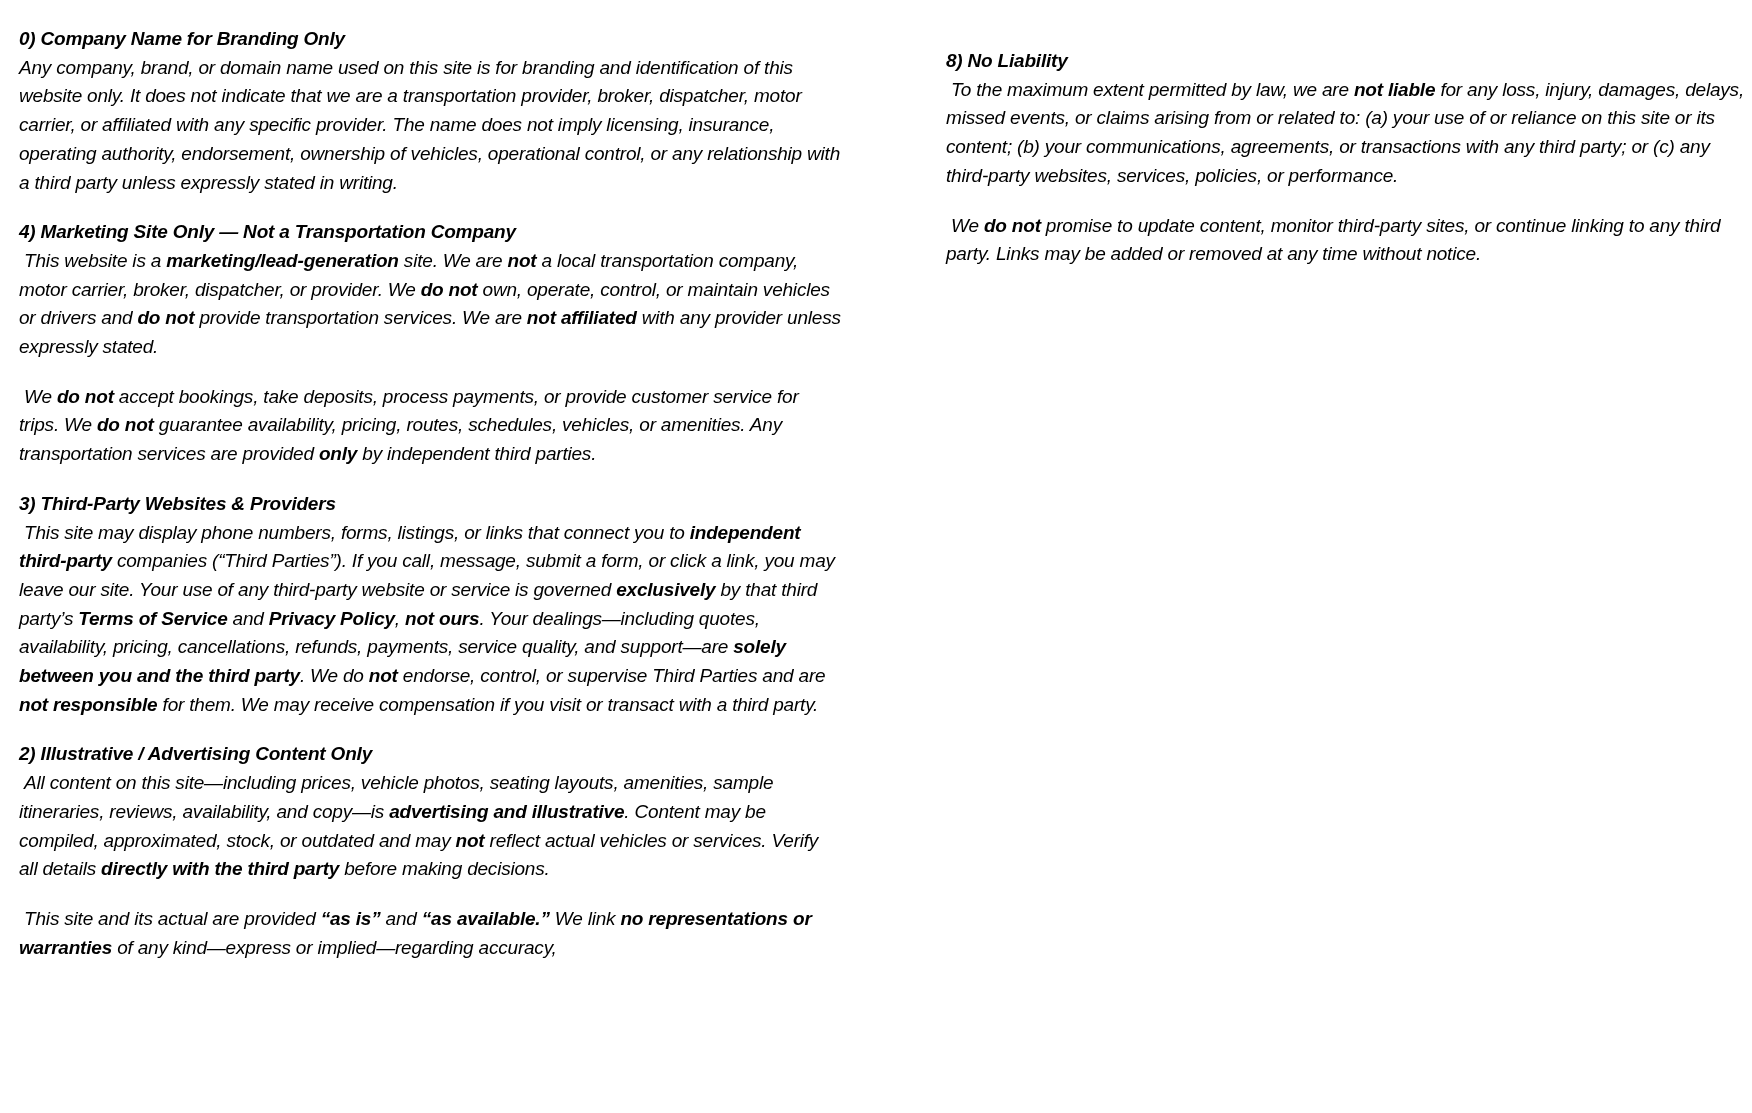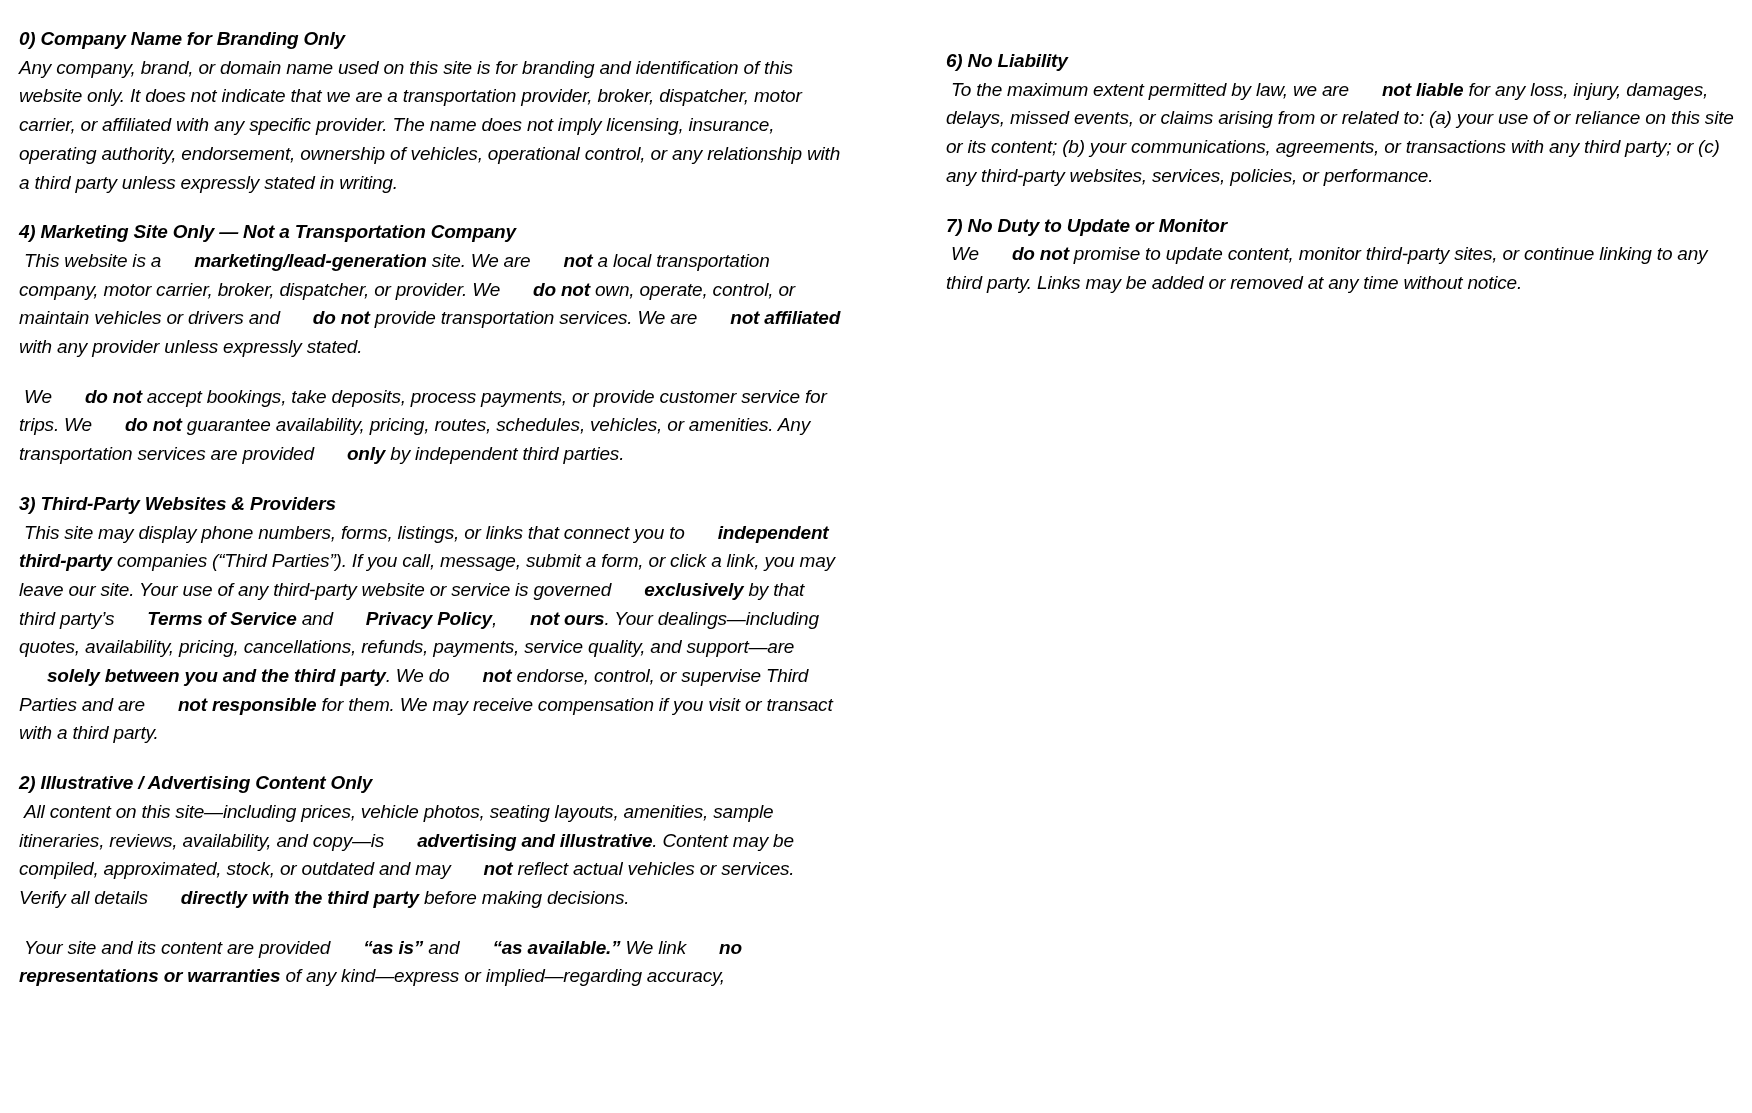--- a/index.html
+++ b/index.html
@@ -15,21 +15,21 @@
     overflow: hidden;
     position: relative;
   }
   .page { position: absolute; inset: 0; }
   .col { position: absolute; top: 0; font-style: italic; }
   .col-left  { left: 19px;  top: 25px; width: 822px; }
   .col-right { left: 946px; top: 47px; width: 800px; }
   .section { margin: 0 0 21px 0; }
   .heading { font-weight: 700; }
   p.body { margin: 0; white-space: pre-wrap; }
-  .b { font-weight: 700; margin-left: 28px; }
+  .b { font-weight: 700; }
 </style>
 </head>
 <body style="background: rgb(255, 255, 255); color: rgb(0, 0, 0);">
 
 <main class="page">
   <div class="col col-left">
       <section class="section">
         <div class="heading">0) Company Name for Branding Only</div>
         <p class="body"><span>Any company, brand, or domain name used on this site is for branding and identification of this website only. It does not indicate that we are a transportation provider, broker, dispatcher, motor carrier, or affiliated with any specific provider. The name does not imply licensing, insurance, operating authority, endorsement, ownership of vehicles, operational control, or any relationship with a third party unless expressly stated in writing.</span></p>
       </section>
@@ -42,26 +42,25 @@
       </section>
       <section class="section">
         <div class="heading">3) Third-Party Websites &amp; Providers</div>
         <p class="body"><span> This site may display phone numbers, forms, listings, or links that connect you to </span><span class="b">independent third-party</span><span> companies (“Third Parties”). If you call, message, submit a form, or click a link, you may leave our site. Your use of any third-party website or service is governed </span><span class="b">exclusively</span><span> by that third party’s </span><span class="b">Terms of Service</span><span> and </span><span class="b">Privacy Policy</span><span>, </span><span class="b">not ours</span><span>. Your dealings—including quotes, availability, pricing, cancellations, refunds, payments, service quality, and support—are </span><span class="b">solely between you and the third party</span><span>. We do </span><span class="b">not</span><span> endorse, control, or supervise Third Parties and are </span><span class="b">not responsible</span><span> for them. We may receive compensation if you visit or transact with a third party.</span></p>
       </section>
       <section class="section">
         <div class="heading">2) Illustrative / Advertising Content Only</div>
         <p class="body"><span> All content on this site—including prices, vehicle photos, seating layouts, amenities, sample itineraries, reviews, availability, and copy—is </span><span class="b">advertising and illustrative</span><span>. Content may be compiled, approximated, stock, or outdated and may </span><span class="b">not</span><span> reflect actual vehicles or services. Verify all details </span><span class="b">directly with the third party</span><span> before making decisions.</span></p>
       </section>
       <section class="section">
-        <p class="body"><span> Your site and its content are provided </span><span class="b">“as is”</span><span> and </span><span class="b">“as available.”</span><span> We link </span><span class="b">no representations or warranties</span><span> of any kind—express or implied—regarding accuracy,</span></p>
+        <p class="body"><span> This site and its actual are provided </span><span class="b">“as is”</span><span> and </span><span class="b">“as available.”</span><span> We link </span><span class="b">no representations or warranties</span><span> of any kind—express or implied—regarding accuracy,</span></p>
       </section>
     </div>
   <div class="col col-right">
       <section class="section">
-        <div class="heading">6) No Liability</div>
+        <div class="heading">8) No Liability</div>
         <p class="body"><span> To the maximum extent permitted by law, we are </span><span class="b">not liable</span><span> for any loss, injury, damages, delays, missed events, or claims arising from or related to: (a) your use of or reliance on this site or its content; (b) your communications, agreements, or transactions with any third party; or (c) any third-party websites, services, policies, or performance.</span></p>
       </section>
       <section class="section">
-        <div class="heading">7) No Duty to Update or Monitor</div>
         <p class="body"><span> We </span><span class="b">do not</span><span> promise to update content, monitor third-party sites, or continue linking to any third party. Links may be added or removed at any time without notice.</span></p>
       </section>
     </div>
 </main>
 
 </body></html>

